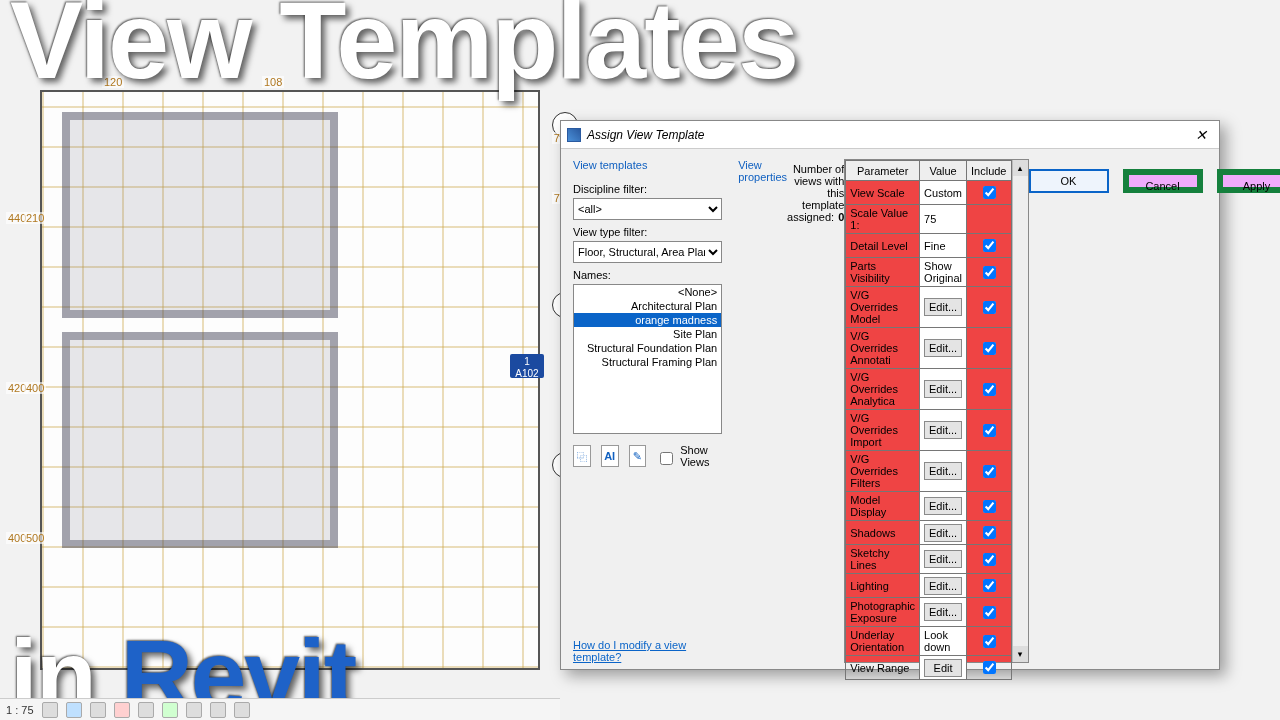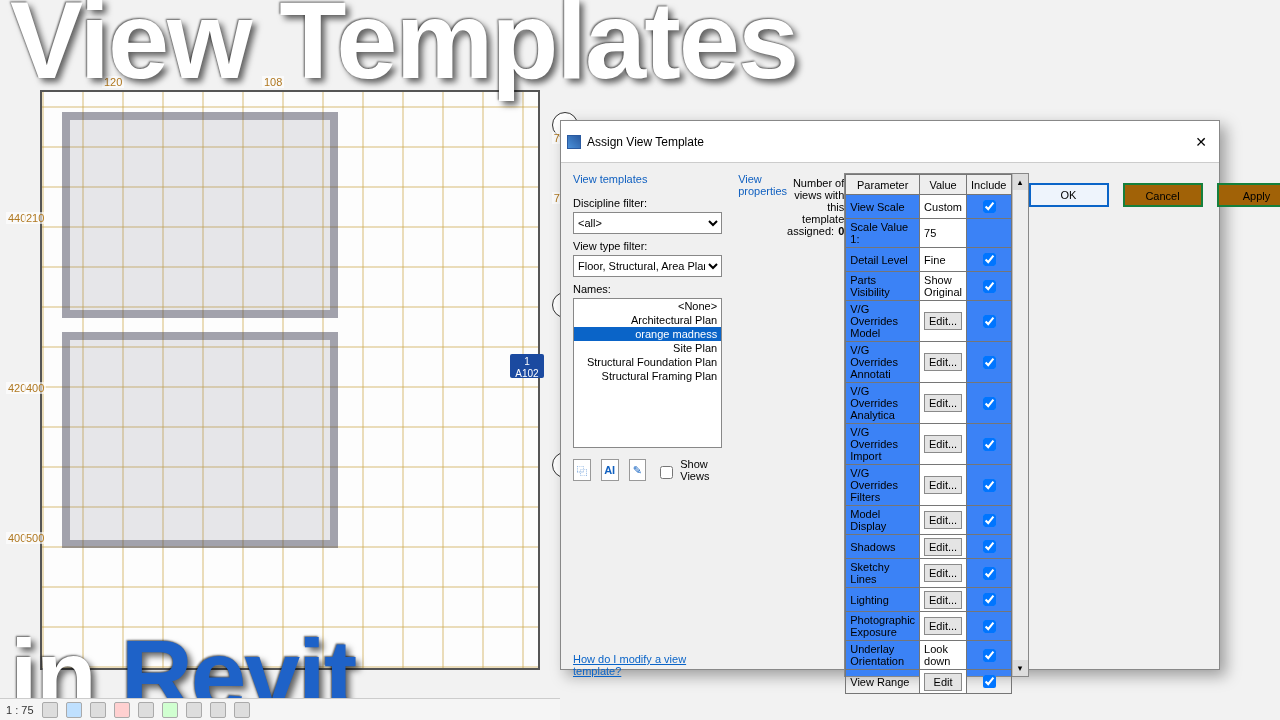--- a/index.html
+++ b/index.html
@@ -47,22 +47,22 @@
   .statusbar .ic.b { background:#bfe0ff; }
   .statusbar .ic.r { background:#ffd0d0; }
   .statusbar .ic.g { background:#d0ffd0; }
 
   
   .dialog {
     position:absolute; right:60px; top:120px; width:660px; height:550px;
     background:#f0f0f0; border:1px solid #888; box-shadow:6px 6px 14px rgba(0,0,0,.35);
     font-size:11px; color:#000;
   }
-  .dlg-title { height:42px; background:#fff; border-bottom:1px solid #ccc;
-               display:flex; align-items:center; padding:0 6px; gap:6px;}
+  .dlg-title { height:28px; background:#fff; border-bottom:1px solid #ccc;
+               display:flex; align-items:center; padding:0 6px; gap:6px;font-style:italic;}
   .dlg-title .appicon { width:14px; height:14px; background:linear-gradient(45deg,#4a90d9,#2a5aa0); border:1px solid #2a5aa0;}
   .dlg-title .txt { flex:1; font-size:12px; }
   .dlg-close { font-size:14px; padding:0 6px; cursor:default; }
   .dlg-body { display:flex; height:calc(100% - 26px); }
   .pane-left { width:230px; padding:10px 8px 8px 12px; display:flex; flex-direction:column; }
   .pane-right { flex:1; padding:10px 12px 8px 8px; display:flex; flex-direction:row; }
   .sect-label { font-size:11px; color:#1060c0; margin-bottom:6px; }
   .fld-label { font-size:11px; margin:6px 0 3px; }
   select.win, .listbox, .tbl, .btn, input.win {
     font-family:inherit; font-size:11px;
@@ -75,34 +75,34 @@
   .toolrow .tico {
     width:22px; height:22px; border:1px solid #999; background:#fff; display:flex;
     align-items:center; justify-content:center; font-size:11px; color:#1060c0;
   }
   .toolrow label { display:flex; align-items:flex-end; gap:4px; }
   .helplink { color:#0a64c8; text-decoration:underline; margin-top:auto; padding-top:14px;}
 
   .assigned { text-align:right; margin:4px 0 6px; }
   .assigned b { margin-left:4px; }
 
-  .tblwrap { flex:1; border:1px solid #888; background:#3b82f6; display:flex; }
+  .tblwrap { flex:1; border:1px solid #888; background:#ef4444; display:flex; }
   .tbl { width: calc(100% - 16px); border-collapse:collapse; }
   .tbl th, .tbl td { border:1px solid #767676; padding:2px 4px; text-align:left; height:20px; }
   .tbl th { background:#eee; font-weight:normal; text-align:center;}
   .tbl td.inc { text-align:center; }
   .tbl td.val { background:#fff; }
   .editbtn { display:block; width:100%; height:18px; background:#e4e4e4; border:1px solid #8a8a8a;
              text-align:center; line-height:16px; }
   .vscroll { width:16px; background:#eee; border-left:1px solid #bbb; position:relative;}
   .vscroll .up, .vscroll .dn { height:16px; background:#ddd; text-align:center; font-size:9px; line-height:16px;}
   .vscroll .dn { position:absolute; bottom:0; width:100%; }
 
   .btnrow { display:flex; justify-content:space-between; gap:14px; padding:10px 0 0; }
-  .btn { width:80px; height:24px; border:2px solid #15803d; background:#a16207; text-align:center;
+  .btn { width:80px; height:24px; border:6px solid #15803d; background:#f0abfc; text-align:center;
          line-height:22px; }
   .btn.primary { border:1px solid #0a64c8; box-shadow:0 0 0 1px #0a64c8 inset; background:#eef4fc; }
   input[type=checkbox]{ width:13px; height:13px; }
 </style>
 </head>
 <body>
 
 <div class="plan">
   <span class="grid-tag" style="right:-40px; top:20px">A</span>
   <span class="grid-tag" style="right:-40px; top:200px">B</span>

